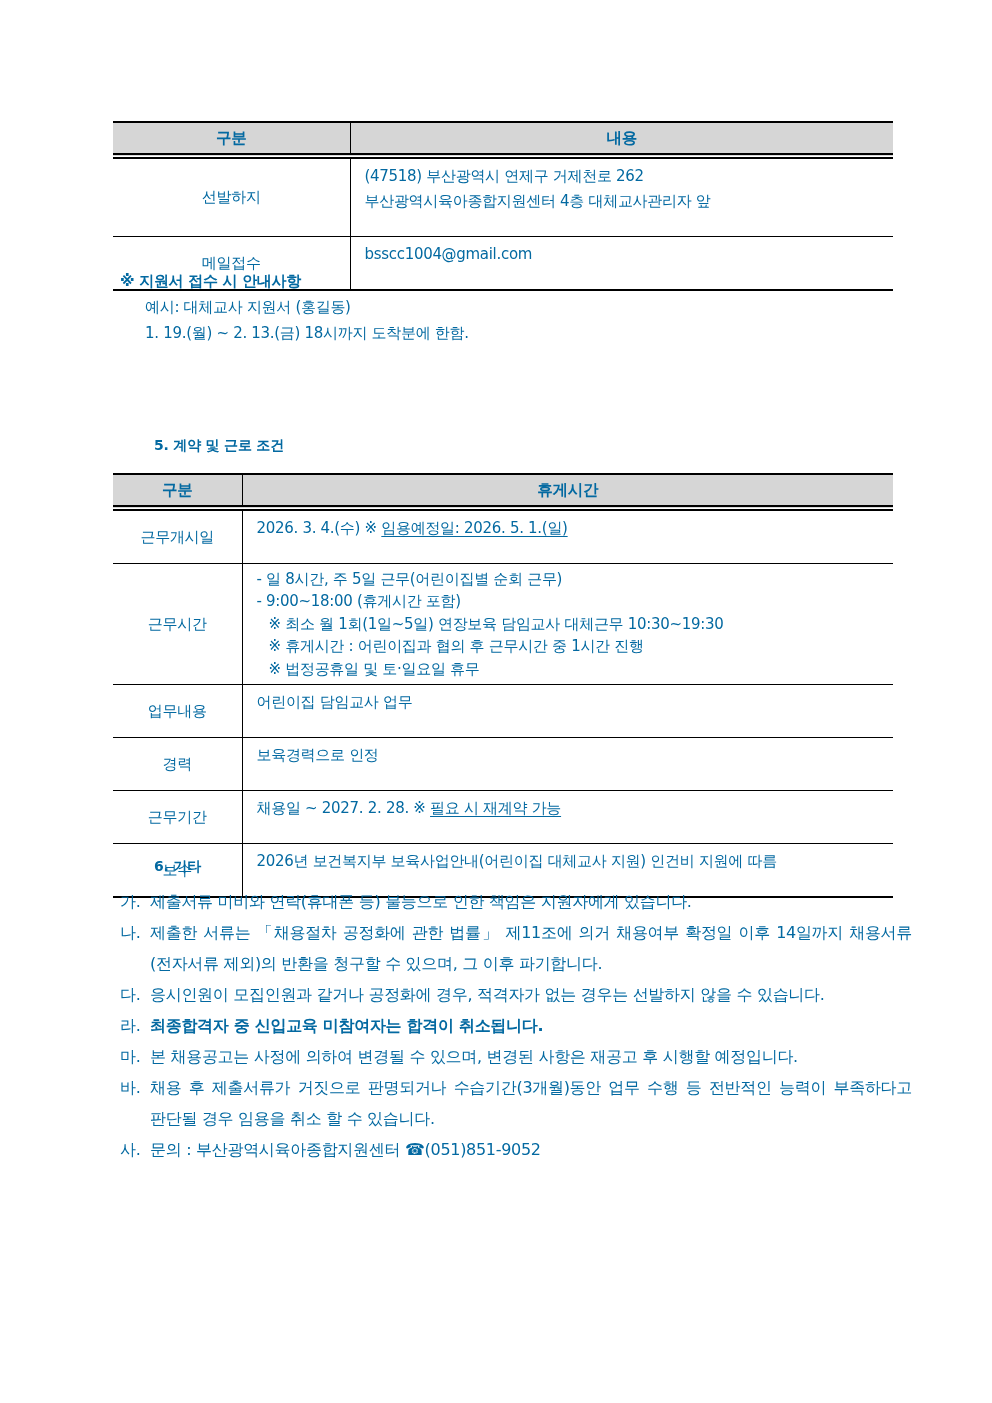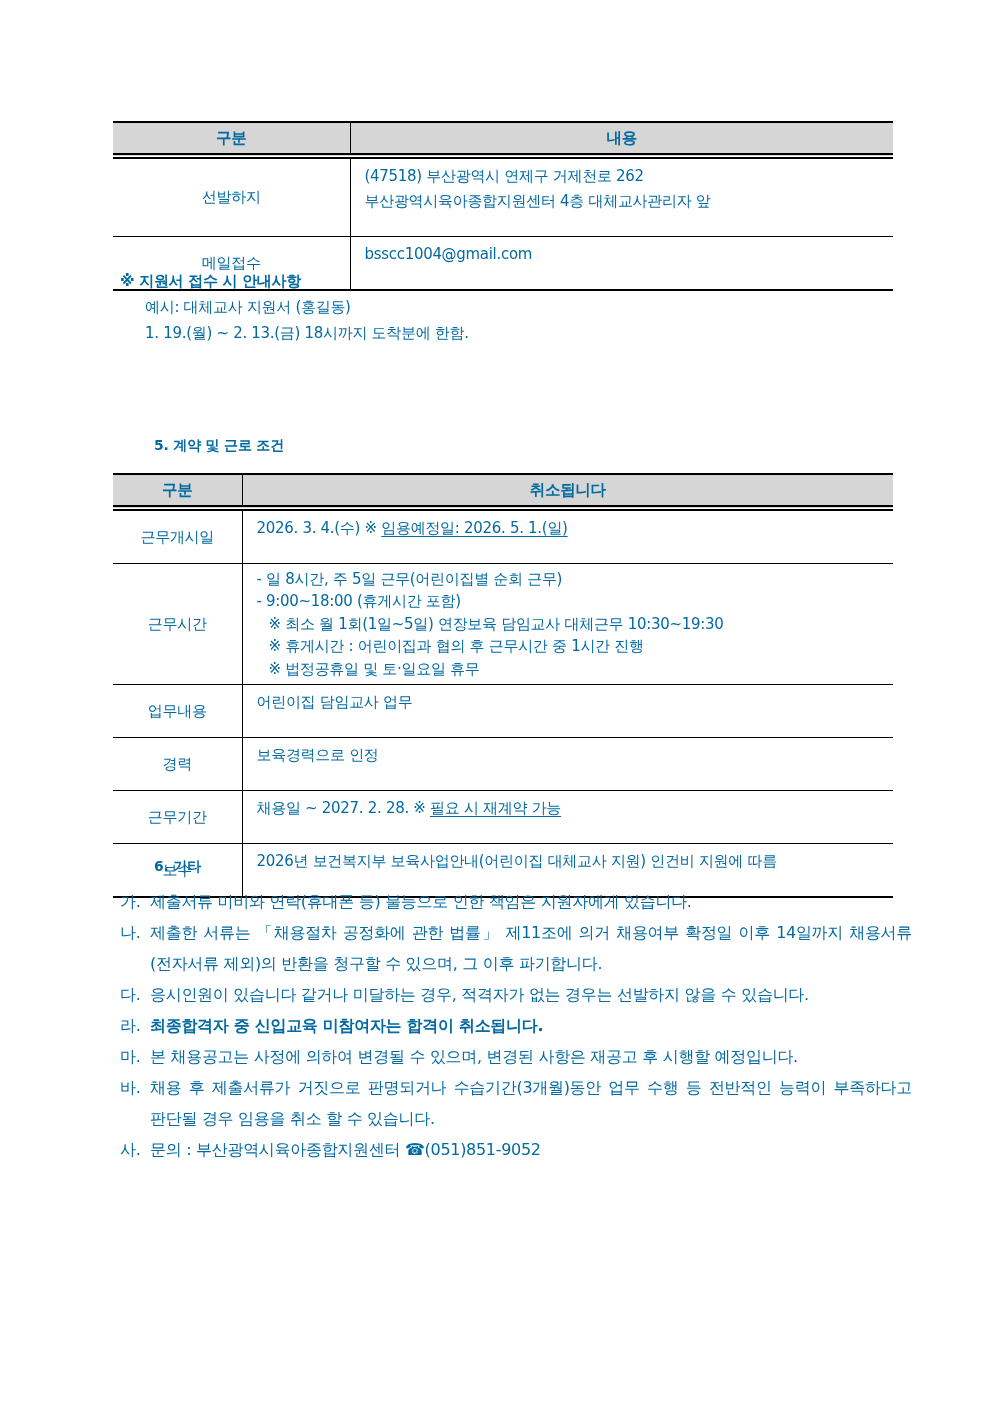--- a/index.html
+++ b/index.html
@@ -126,21 +126,21 @@
   <div class="sec-heading" id="sec5-heading">5. 계약 및 근로 조건</div>
 
   <table class="doc-tbl" id="contract-table">
     <colgroup>
         <col style="width:129px">
         <col style="width:651px">
       </colgroup>
     <tbody>
         <tr>
       <th class="lbl">구분</th>
-      <th>취소됩니다</th>
+      <th>휴게시간</th>
     </tr>
     <tr class="row-start">
       <td class="lbl">근무개시일</td>
       <td class="cnt"><span>2026. 3. 4.(수) ※ </span><span class="u">임용예정일: 2026. 5. 1.(일)</span></td>
     </tr>
     <tr class="row-hours">
       <td class="lbl">근무시간</td>
       <td class="cnt">
         <div class="hline">- 일 8시간, 주 5일 근무(어린이집별 순회 근무)</div>
         <div class="hline">- 9:00~18:00 (휴게시간 포함)</div>
@@ -174,21 +174,21 @@
     <div class="item">
       <span class="marker">가.</span>
       <span class="itext">제출서류 미비와 연락(휴대폰 등) 불능으로 인한 책임은 지원자에게 있습니다.</span>
     </div>
     <div class="item">
       <span class="marker">나.</span>
       <span class="itext">제출한 서류는 「채용절차 공정화에 관한 법률」 제11조에 의거 채용여부 확정일 이후 14일까지 채용서류(전자서류 제외)의 반환을 청구할 수 있으며, 그 이후 파기합니다.</span>
     </div>
     <div class="item">
       <span class="marker">다.</span>
-      <span class="itext">응시인원이 있습니다 같거나 미달하는 경우, 적격자가 없는 경우는 선발하지 않을 수 있습니다.</span>
+      <span class="itext">응시인원이 모집인원과 같거나 공정화에 경우, 적격자가 없는 경우는 선발하지 않을 수 있습니다.</span>
     </div>
     <div class="item">
       <span class="marker">라.</span>
       <span class="itext bold">최종합격자 중 신입교육 미참여자는 합격이 취소됩니다.</span>
     </div>
     <div class="item">
       <span class="marker">마.</span>
       <span class="itext">본 채용공고는 사정에 의하여 변경될 수 있으며, 변경된 사항은 재공고 후 시행할 예정입니다.</span>
     </div>
     <div class="item">

